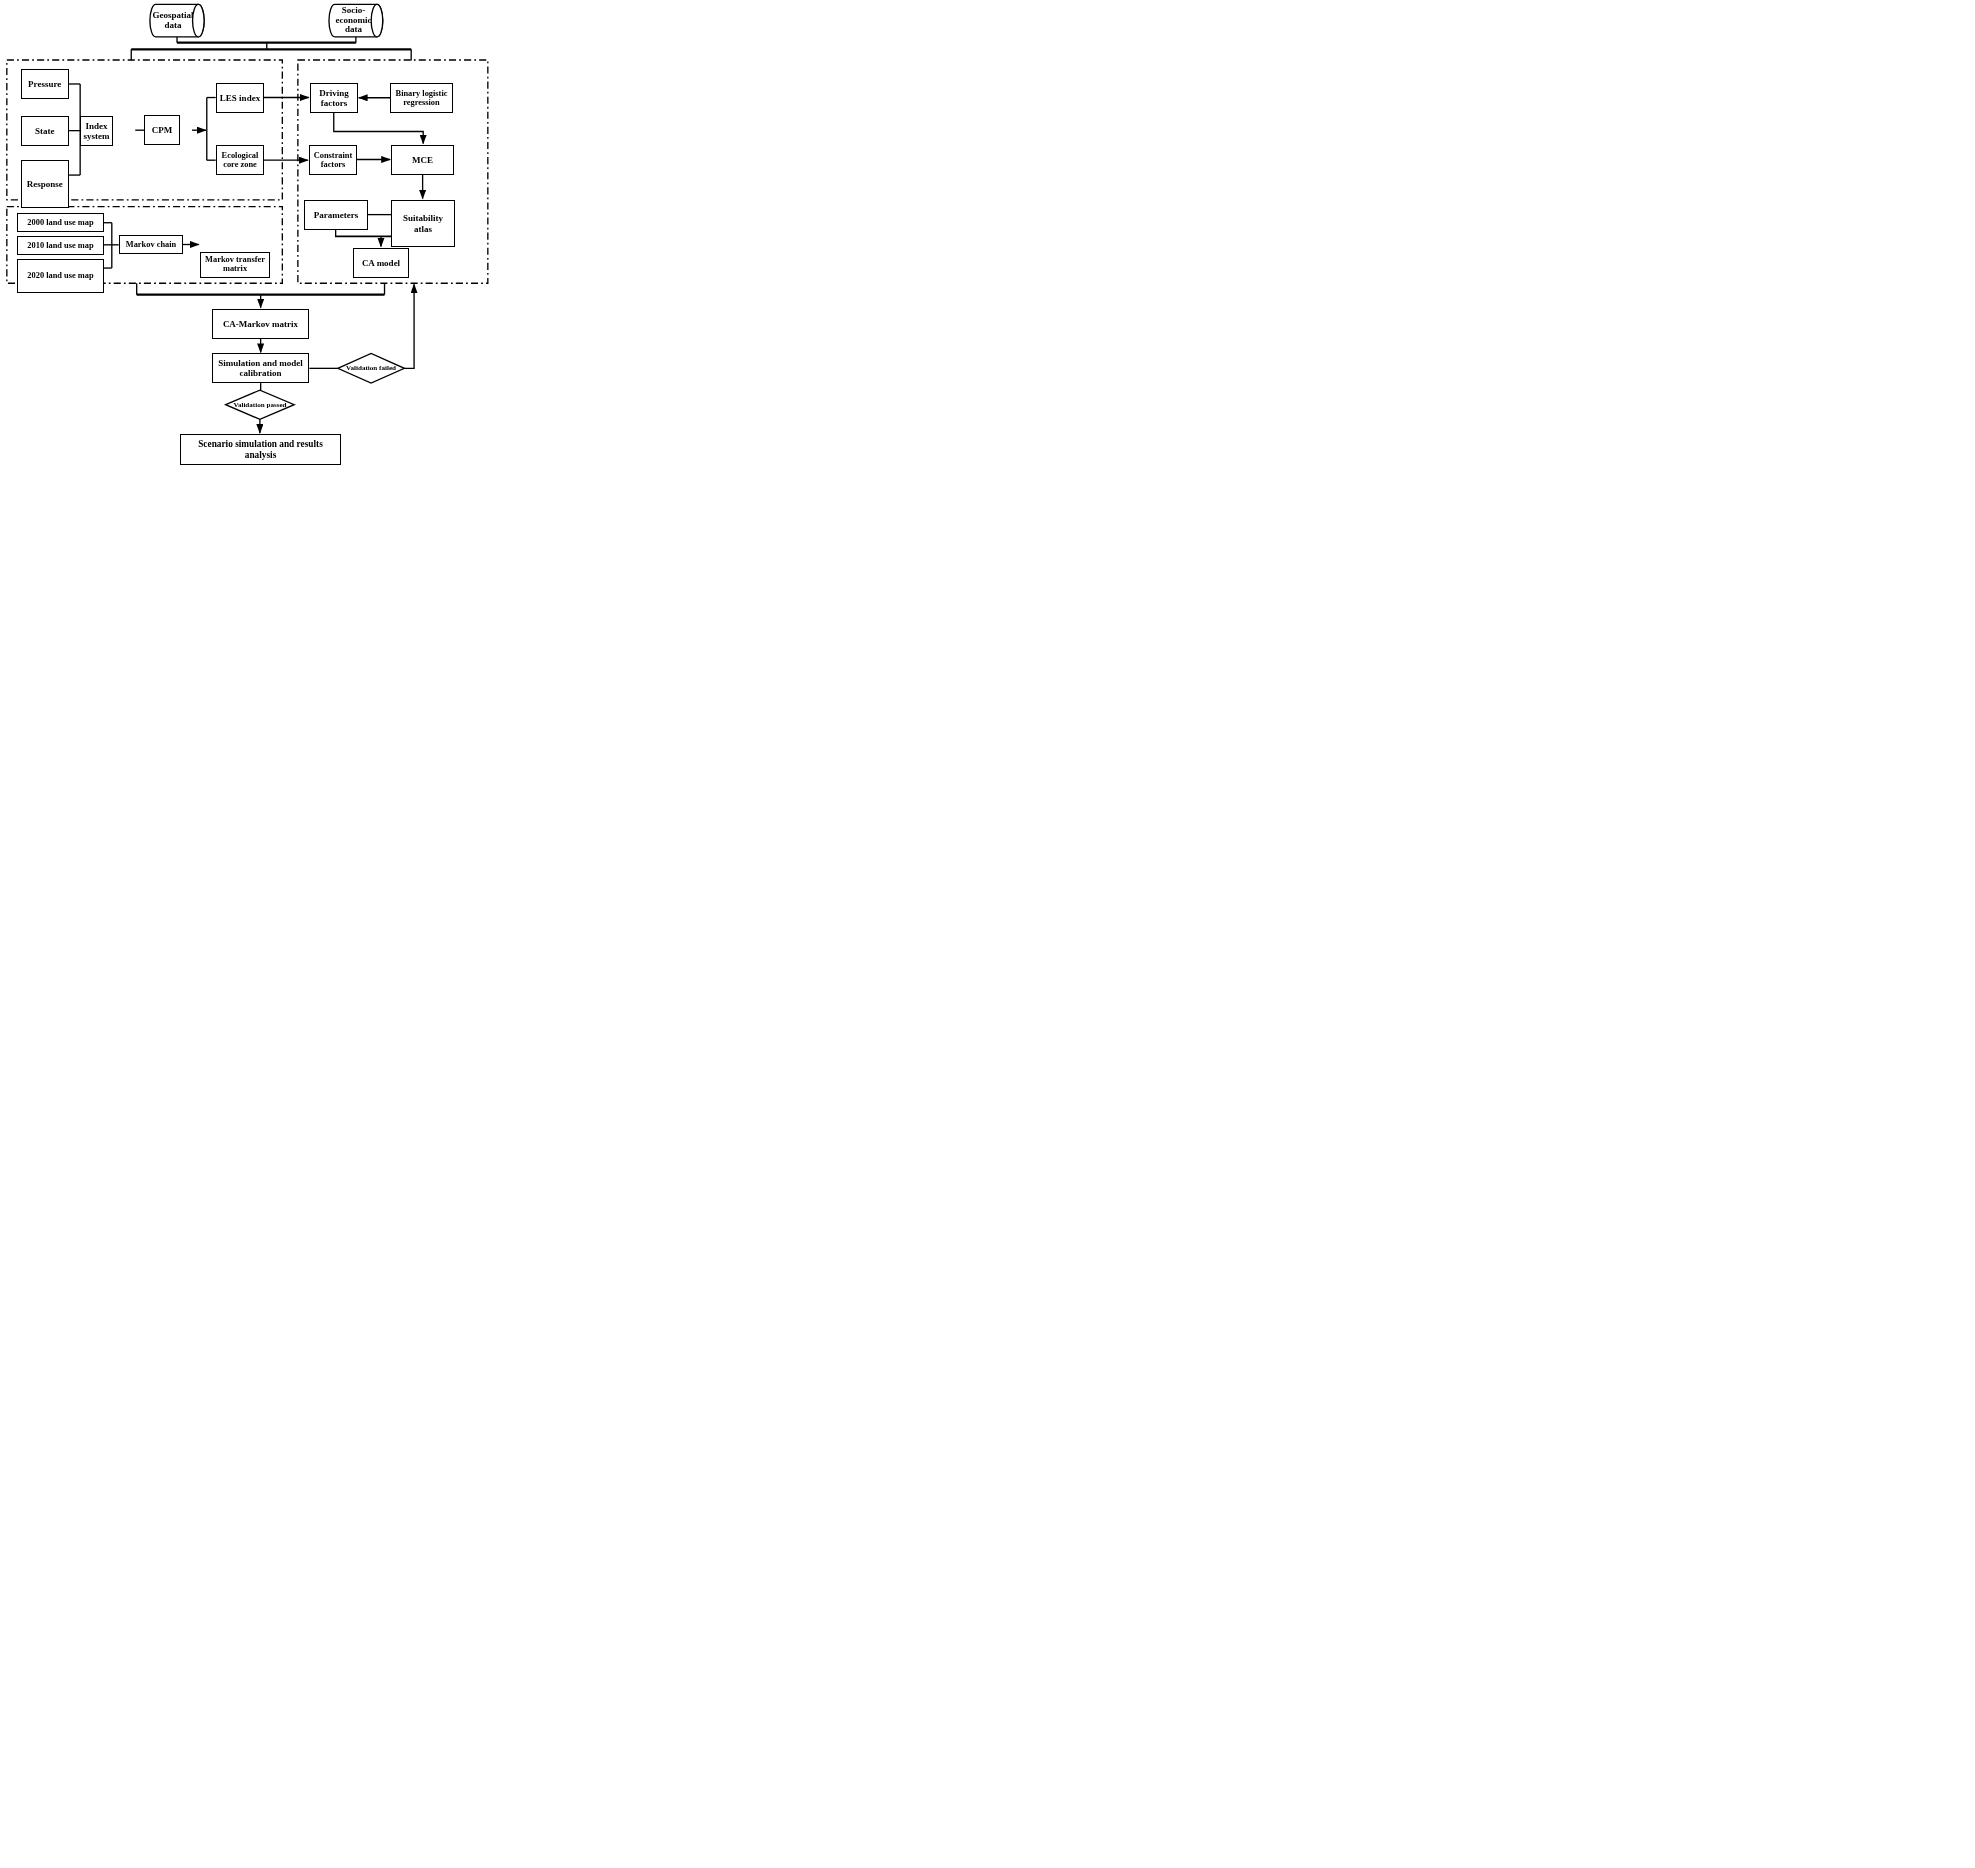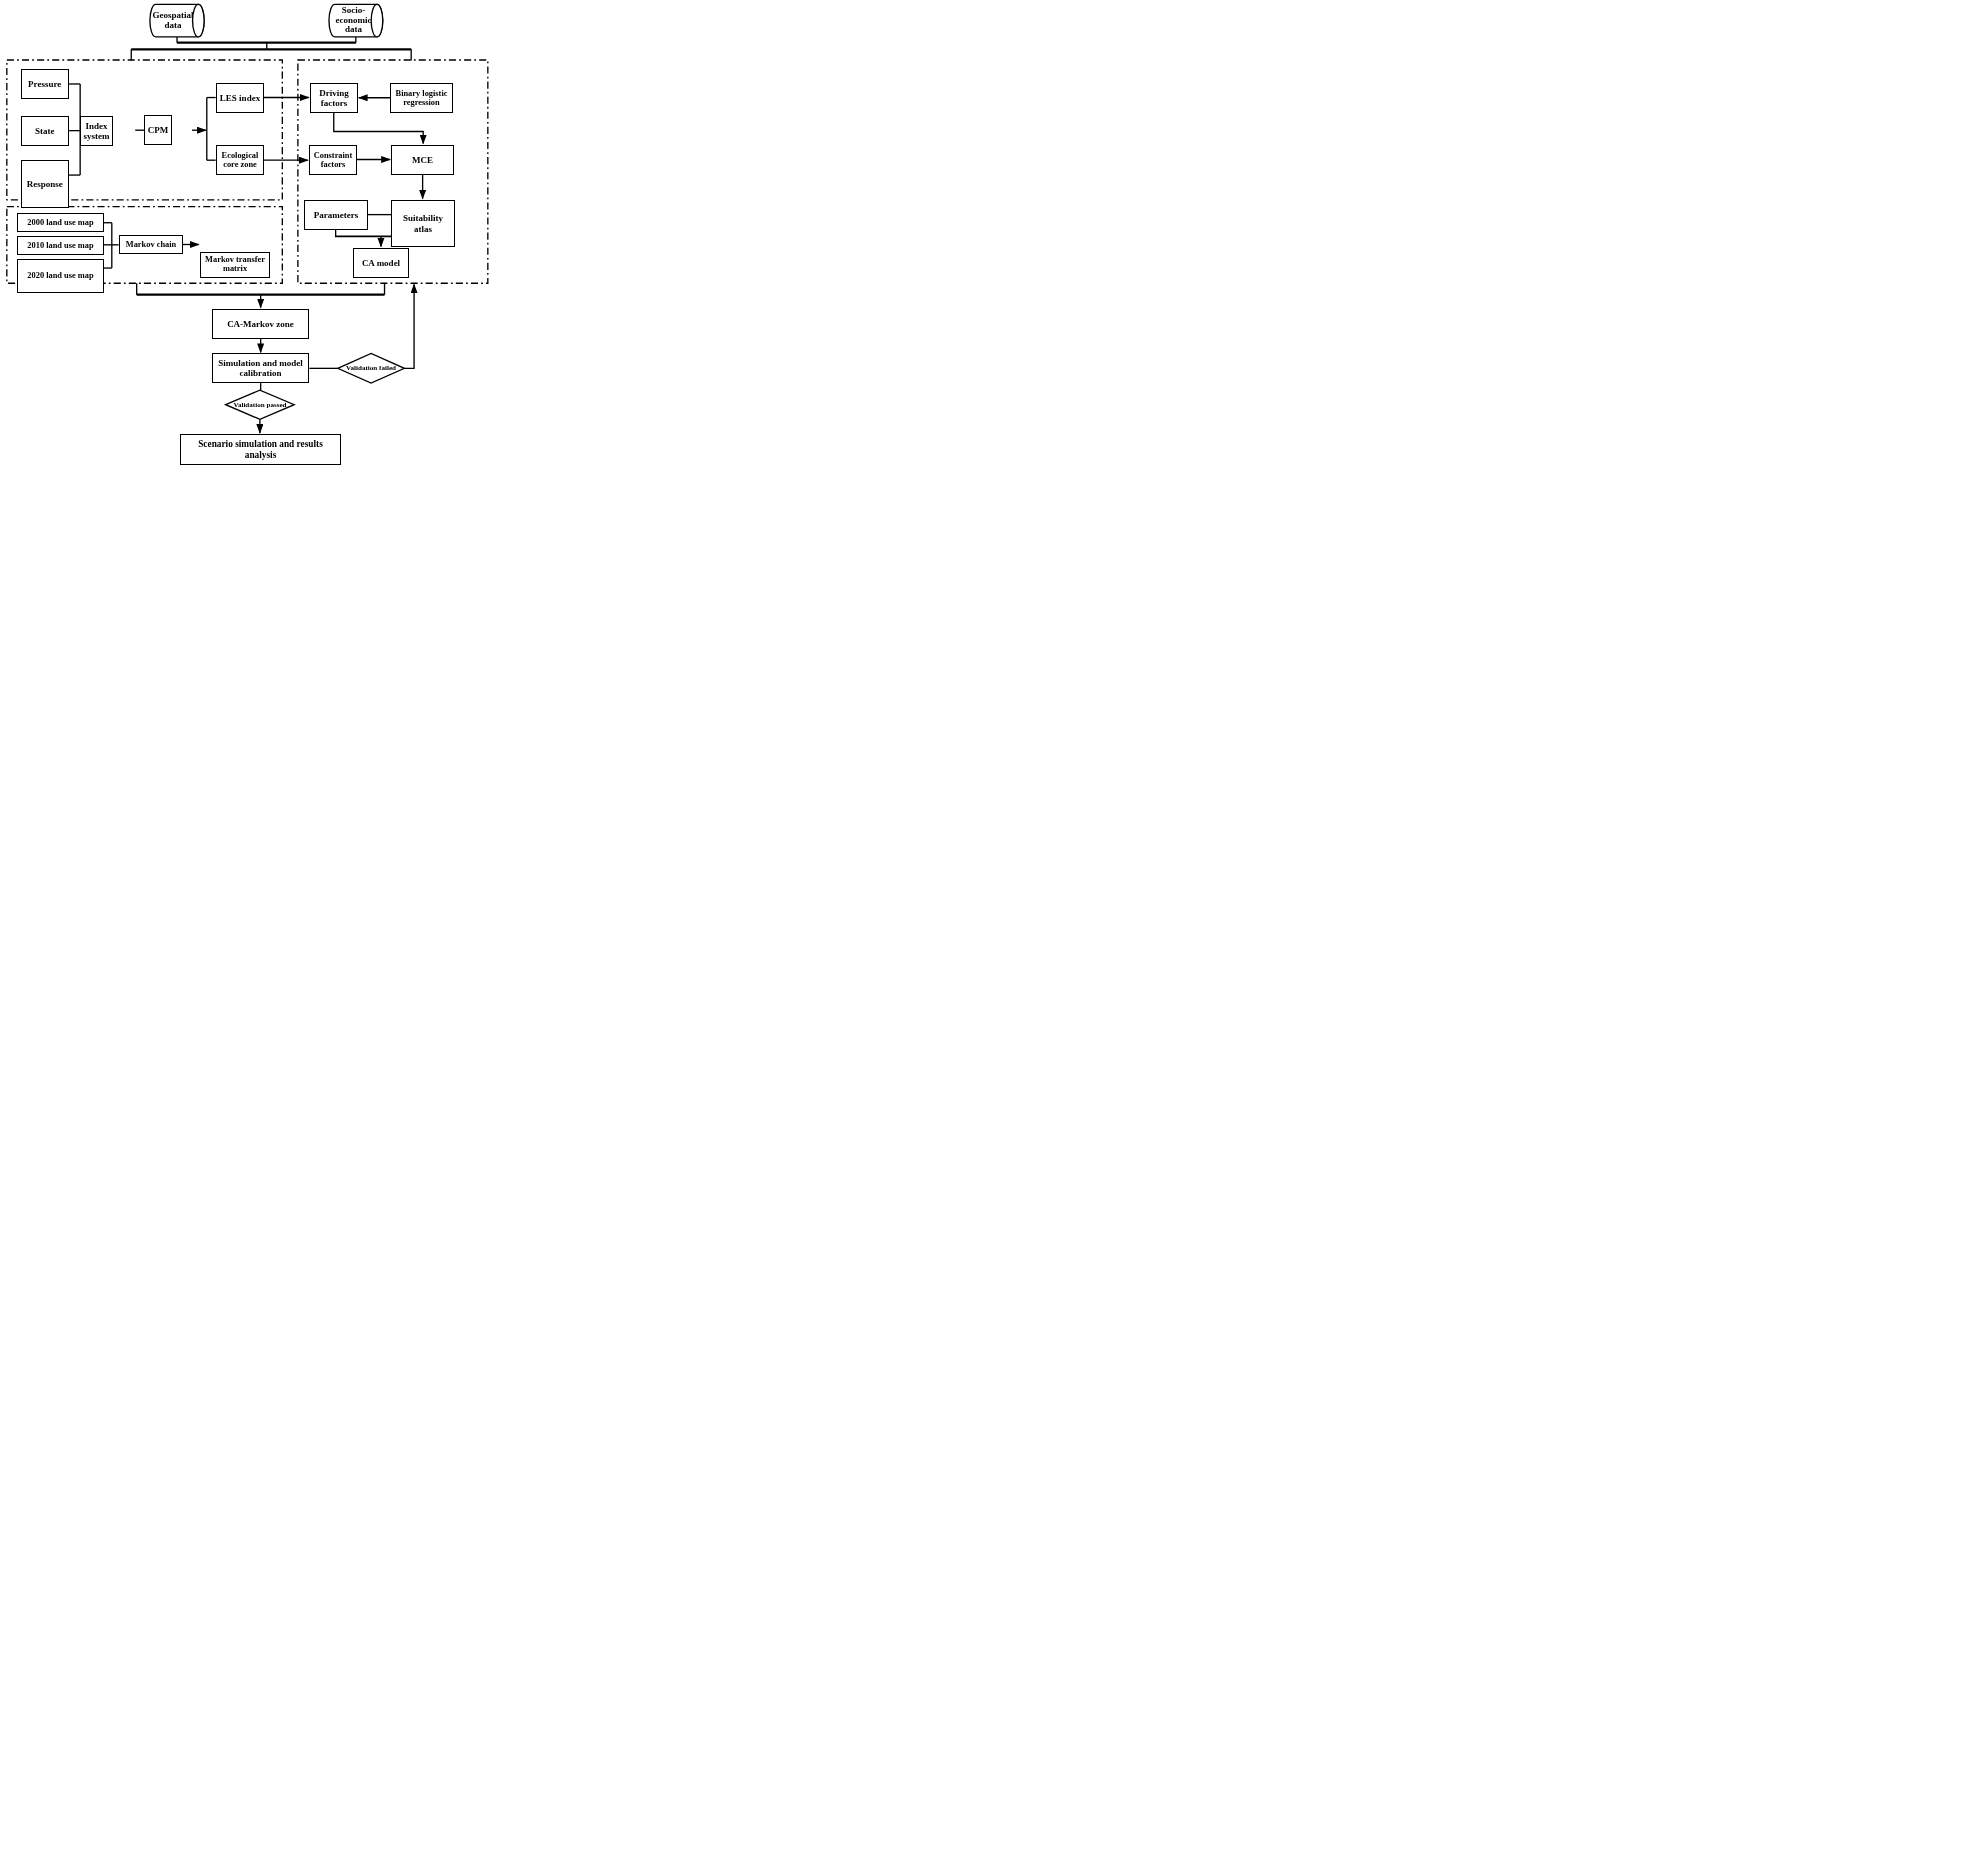--- a/index.html
+++ b/index.html
@@ -114,21 +114,21 @@
   </div>
   <div class="node" style="left:20.7px;top:116px;width:48px;height:30px;">
     <span>State</span>
   </div>
   <div class="node" style="left:20.7px;top:160px;width:48px;height:48px;">
     <span>Response</span>
   </div>
   <div class="node" style="left:80px;top:116px;width:33px;height:30px;">
     <span>Index system</span>
   </div>
-  <div class="node" style="left:144px;top:115px;width:28px;height:30px;">
+  <div class="node" style="left:144px;top:115px;width:36px;height:30px;">
     <span>CPM</span>
   </div>
   <div class="node" style="left:216px;top:83px;width:48px;height:30px;">
     <span>LES index</span>
   </div>
   <div class="node fs19" style="left:216px;top:145px;width:48px;height:30px;">
     <span>Ecological core zone</span>
   </div>
 
   <div class="node" style="left:310px;top:83px;width:48px;height:30px;">
@@ -163,21 +163,21 @@
     <span>2020 land use map</span>
   </div>
   <div class="node fs19" style="left:119px;top:235px;width:64px;height:19px;">
     <span>Markov chain</span>
   </div>
   <div class="node fs19" style="left:200px;top:252px;width:70px;height:26px;line-height:1.05;align-items:center;">
     <span>Markov transfer matrix</span>
   </div>
 
   <div class="node" style="left:212px;top:309px;width:97px;height:30px;">
-    <span>CA-Markov zone</span>
+    <span>CA-Markov matrix</span>
   </div>
   <div class="node" style="left:212px;top:353px;width:97px;height:30px;">
     <span>Simulation and model calibration</span>
   </div>
   <div class="diamond-label" style="left:340px;top:363px;width:62px;height:10.7px;">
     <span>Validation failed</span>
   </div>
   <div class="diamond-label" style="left:229px;top:400px;width:62px;height:10.7px;">
     <span>Validation passed</span>
   </div>

